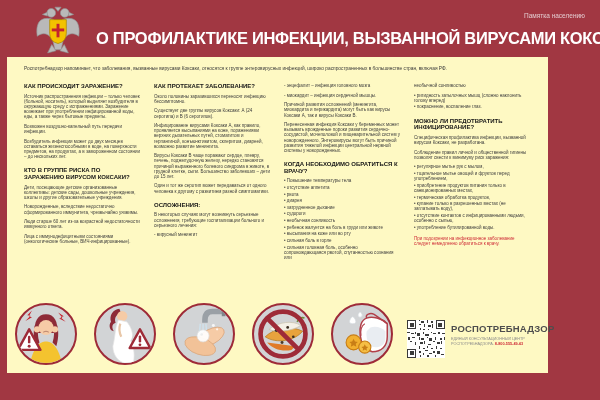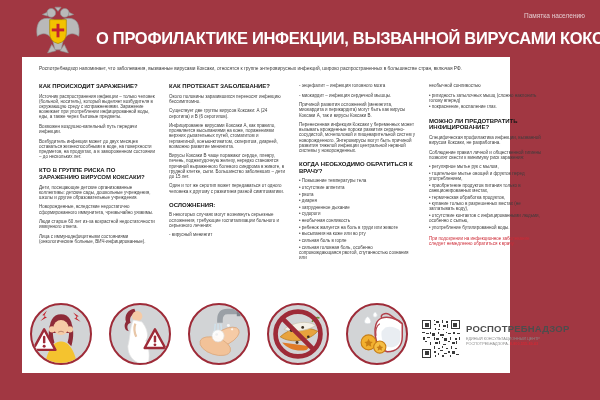--- a/index.html
+++ b/index.html
@@ -5,21 +5,21 @@
   html,body{margin:0;padding:0;}
   .poster{position:relative;width:600px;height:400px;background:#A13742;overflow:hidden;
           font-family:"Liberation Sans",sans-serif;-webkit-font-smoothing:antialiased;}
   
   .header{position:absolute;left:0;top:0;width:100%;height:57px;}
   .emblem{position:absolute;left:32px;top:3px;width:52px;height:52px;}
   .title{position:absolute;left:96px;top:38px;transform:translateY(-50%);
          color:#ffffff;font-size:16.5px;font-weight:700;letter-spacing:-0.3px;white-space:nowrap;}
   .memo-tag{position:absolute;right:15px;top:12px;color:#E3CBCF;font-size:6.5px;}
   
-  .panel{position:absolute;left:22px;top:57px;width:488px;height:316px;background:#ffffff;}
+  .panel{position:absolute;left:7px;top:57px;width:541px;height:316px;background:#fef9c3;}
   .intro{position:absolute;left:17px;top:9px;width:507px;font-size:4.8px;color:#3a3a3a;line-height:1.3;}
   .cols{position:absolute;left:17px;top:26px;width:507px;display:flex;gap:14px;}
   .col{width:116px;}
   .h{font-size:6px;font-weight:700;color:#161616;line-height:1.12;margin:8px 0 4px;}
   .col .h:first-child{margin-top:0;}
   .p{font-size:4.5px;color:#3c3c3c;line-height:1.14;margin:0 0 4.5px;}
   .li{font-size:4.5px;color:#3c3c3c;line-height:1.14;margin:0 0 1.5px;}
   .li::before{content:"• ";color:#3c3c3c;}
   .red{color:#CE2A36;margin-top:6px;}
   

